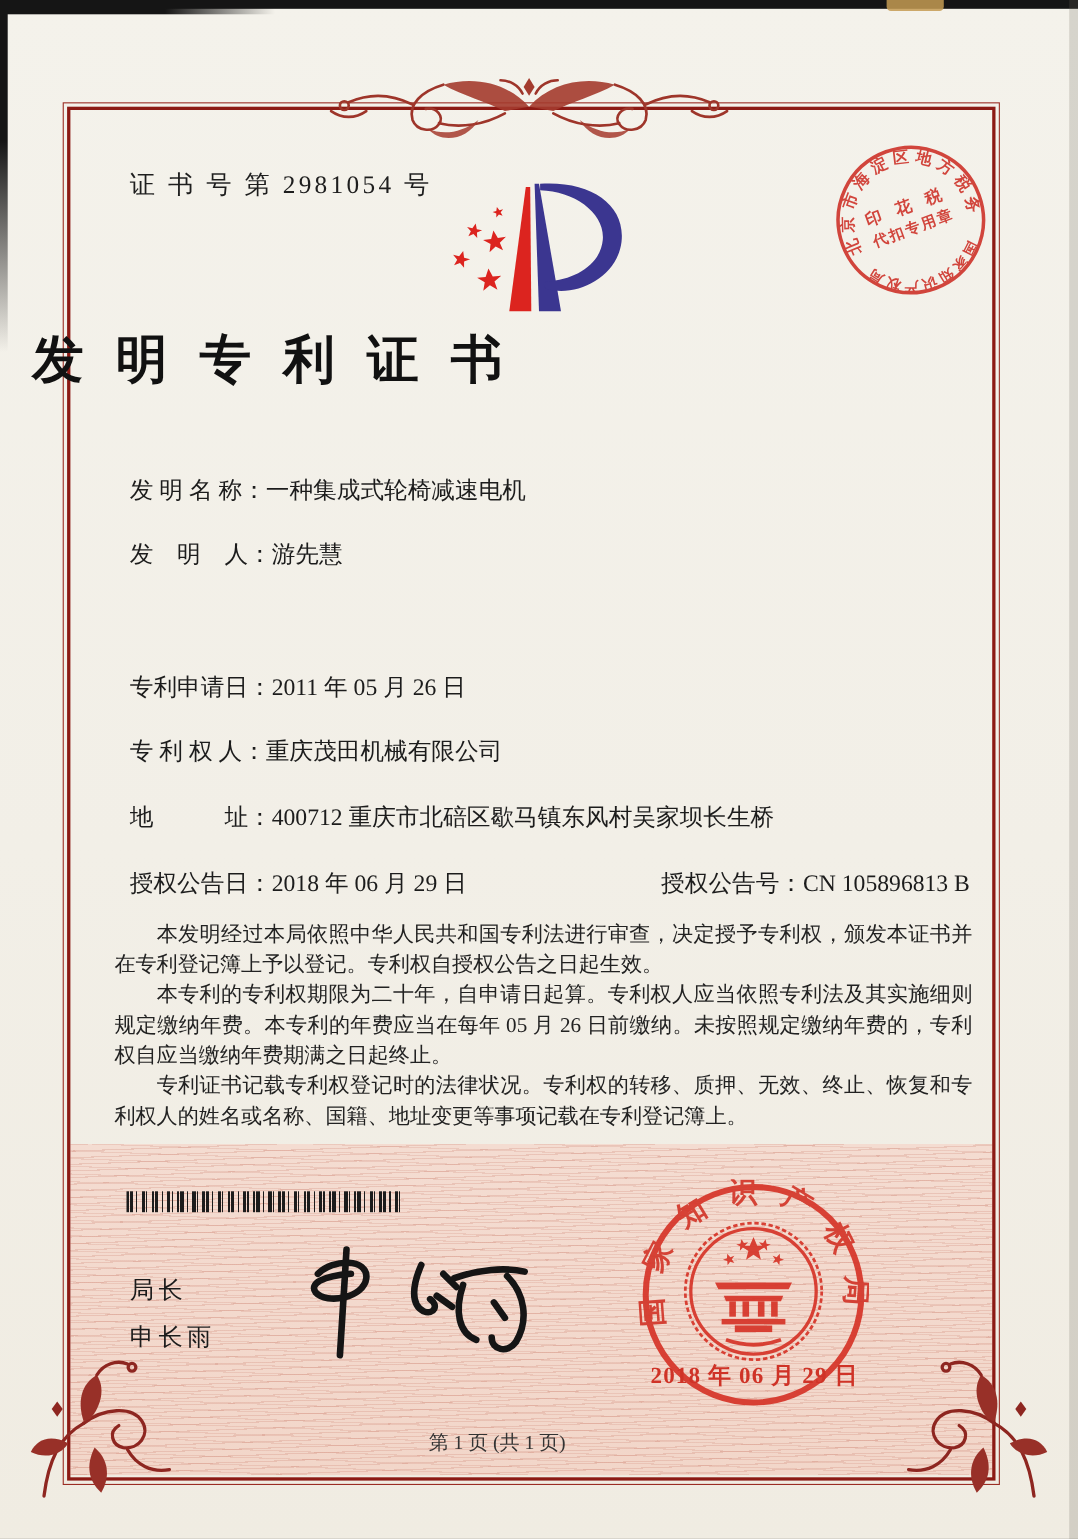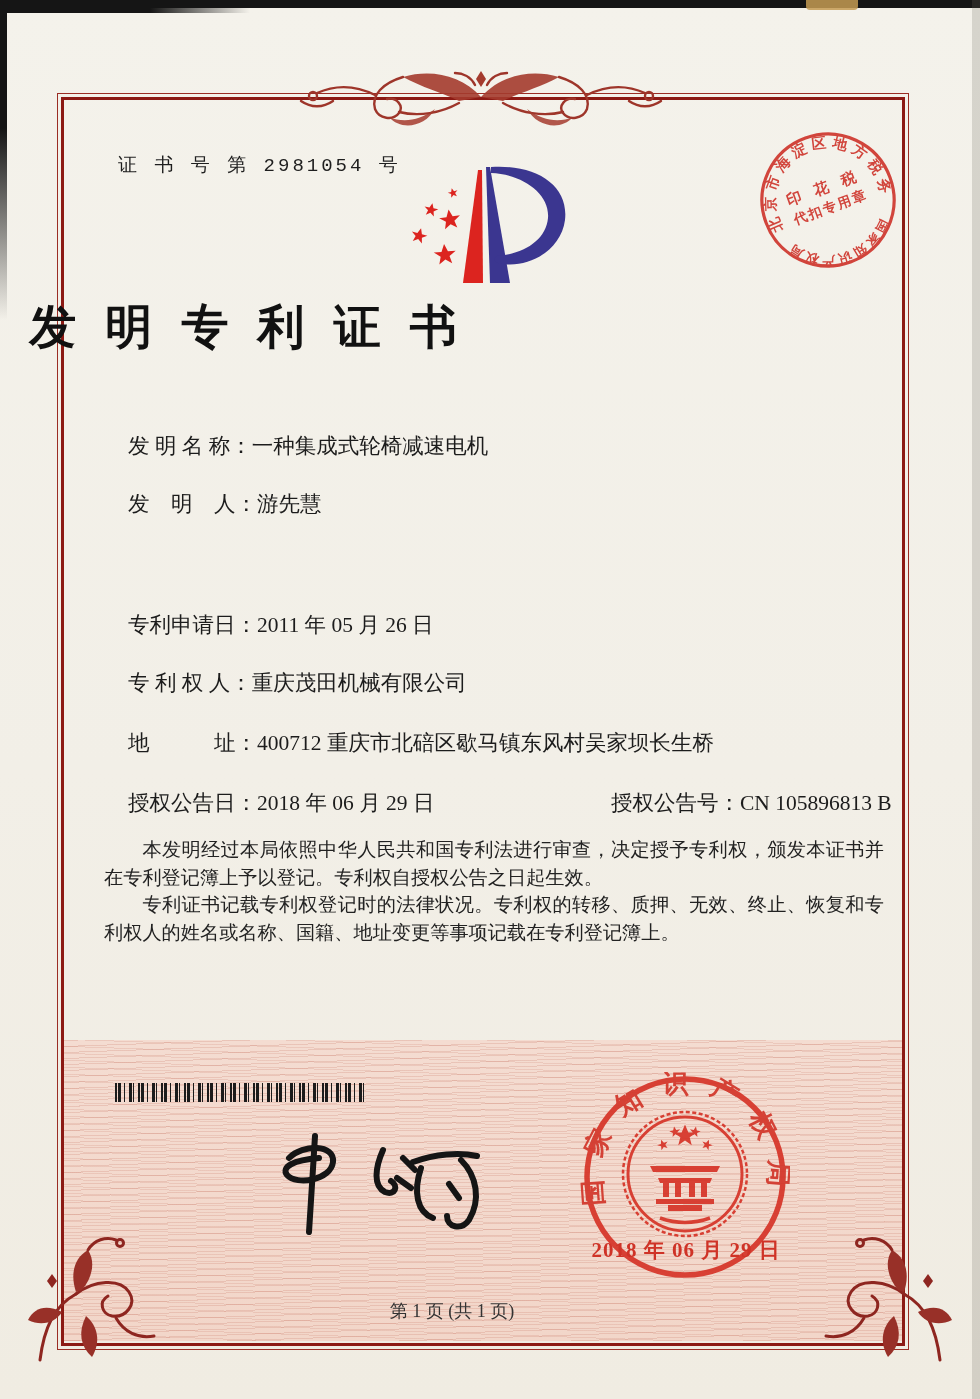--- a/index.html
+++ b/index.html
@@ -16,24 +16,24 @@
   .frame-outer{position:absolute;left:57px;top:93px;width:850px;height:1255px;border:1.5px solid #9b2d24;}
   .frame-inner{position:absolute;left:3px;top:3px;right:3px;bottom:3px;border:3px solid #8c1a14;}
   
   .band{position:absolute;left:64px;top:1040px;width:838px;height:301px;
         background:
          repeating-linear-gradient(178deg,rgba(196,110,92,.22) 0 1px,rgba(255,255,255,0) 1px 6px),
          repeating-linear-gradient(182deg,rgba(196,110,92,.18) 0 1px,rgba(255,255,255,0) 1px 7px),
          linear-gradient(180deg,#f4dcd1,#f2d6c9);}
   .ornament{position:absolute;pointer-events:none;}
   
-  .cert-no{position:absolute;left:118px;top:152px;font-size:19px;letter-spacing:3px;color:#1e1e1e;font-family:Liberation Mono, monospace;}
+  .cert-no{position:absolute;left:118px;top:152px;font-size:23px;letter-spacing:3px;color:#1e1e1e;}
   .title{position:absolute;left:0;top:296px;width:100%;text-align:left;font-size:47px;font-weight:bold;
          letter-spacing:.62em;padding-left:.62em;box-sizing:border-box;color:#111;}
-  .field-row{position:absolute;left:128px;width:770px;font-size:21.5px;color:#1c1c1c;white-space:nowrap;}
+  .field-row{position:absolute;left:118px;width:770px;font-size:21.5px;color:#1c1c1c;white-space:nowrap;}
   .field-row .lab{display:inline-block;}
   .field-row .val{display:inline-block;}
   .grant-pair{position:absolute;left:483px;top:0;}
   .paras{position:absolute;left:104px;top:836px;width:780px;font-size:19.2px;line-height:27.6px;
          text-align:justify;color:#222;}
   .paras p{margin:0;text-indent:2em;}
   .barcode{position:absolute;left:115px;top:1083px;width:250px;height:19px;
     background:repeating-linear-gradient(90deg,
       #1c1c1c 0 2px,transparent 2px 3px,#1c1c1c 3px 6px,transparent 6px 9px,
       #1c1c1c 9px 10px,transparent 10px 14px,#1c1c1c 14px 17px,transparent 17px 18px,
@@ -166,25 +166,30 @@
   </div>
   <div class="field-row" style="top:788px;">
     <span class="lab">授权公告日：</span><span class="val">2018 年 06 月 29 日</span>
     <span class="grant-pair">
       <span class="lab">授权公告号：</span><span class="val">CN 105896813 B</span>
     </span>
   </div>
 
   <div class="paras">
     <p>本发明经过本局依照中华人民共和国专利法进行审查，决定授予专利权，颁发本证书并在专利登记簿上予以登记。专利权自授权公告之日起生效。</p>
+    <p>本专利的专利权期限为二十年，自申请日起算。专利权人应当依照专利法及其实施细则规定缴纳年费。本专利的年费应当在每年 05 月 26 日前缴纳。未按照规定缴纳年费的，专利权自应当缴纳年费期满之日起终止。</p>
     <p>专利证书记载专利权登记时的法律状况。专利权的转移、质押、无效、终止、恢复和专利权人的姓名或名称、国籍、地址变更等事项记载在专利登记簿上。</p>
   </div>
 
   <div class="barcode"></div>
 
+  <div class="signer">
+    <div>局长</div>
+    <div>申长雨</div>
+  </div>
 
   <svg class="sig-svg" width="230" height="110" viewBox="0 0 230 110">
     <g stroke="#151515" stroke-width="6" fill="none" stroke-linecap="round" stroke-linejoin="round">
       <path d="M52,8 C50,40 48,75 46,104"></path>
       <path d="M26,30 C40,16 72,16 70,34 C68,52 34,58 24,47 C18,39 30,32 56,30"></path>
       <path d="M120,22 C112,40 110,58 122,64 C132,68 136,58 128,53"></path>
       <path d="M140,30 l12,12"></path>
         <path d="M134,50 l14,10"></path>
       <path d="M150,34 C172,26 196,24 214,28"></path>
       <path d="M158,40 C150,64 154,84 170,90"></path>

